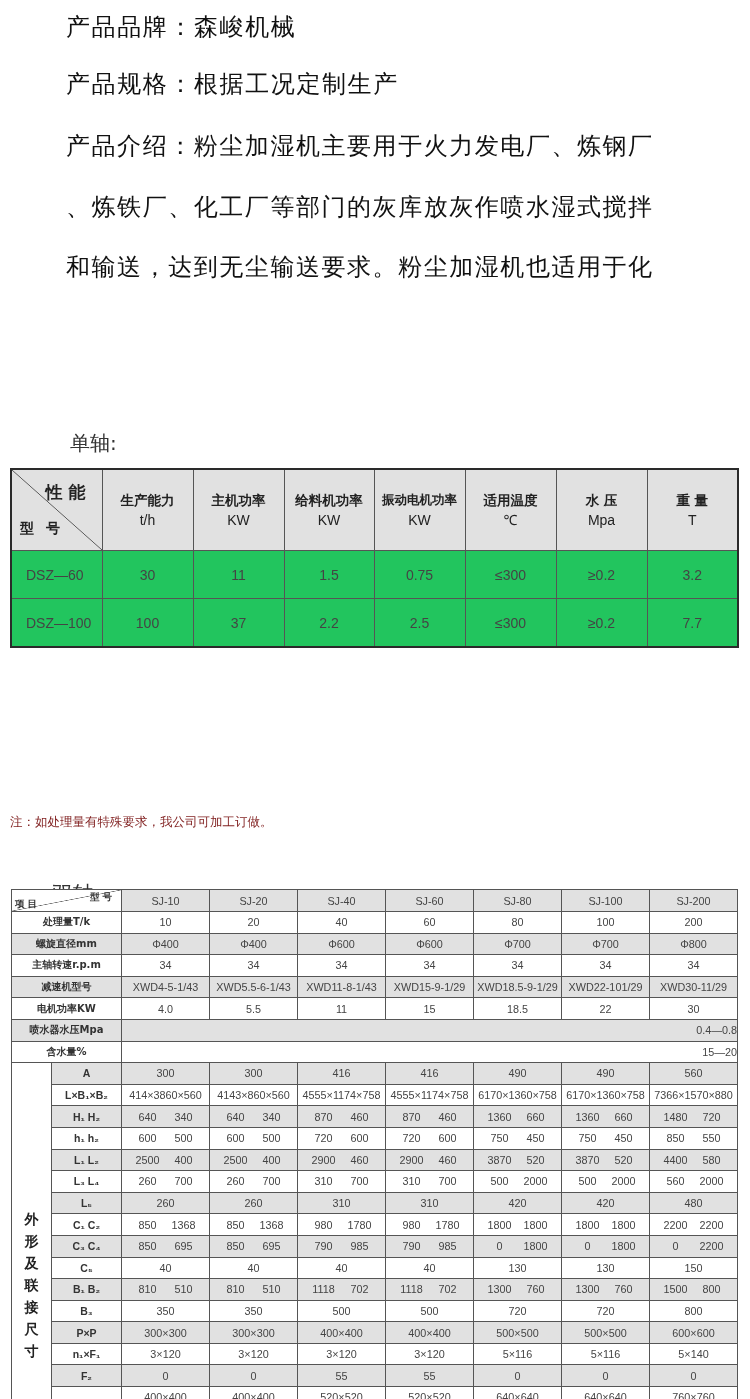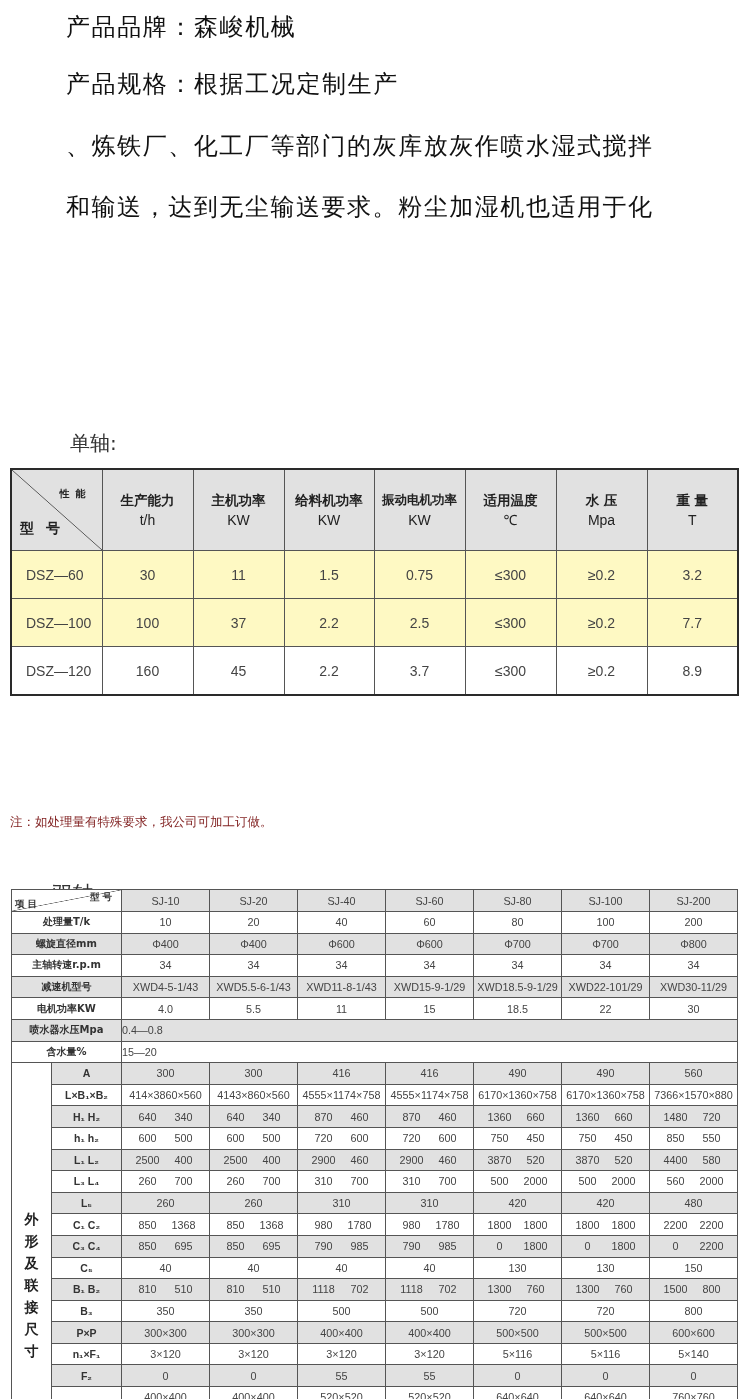--- a/index.html
+++ b/index.html
@@ -18,53 +18,54 @@
   .sec2 { left: 52px; top: 852px; font-size: 21px; margin-top: 28px; }
 
   
   table.t1 { position: absolute; left: 10px; top: 468px; width: 727px; border-collapse: collapse;
              border: 2px solid #2a2a2a; table-layout: fixed; }
   table.t1 td, table.t1 th { border: 1px solid #555; text-align: center; vertical-align: middle;
              font-family: "Liberation Sans", sans-serif; font-size: 14px; color: #444; padding: 0; }
   table.t1 thead th { background: #e1e1e1; height: 80px; font-weight: normal; color: #222; font-size: 14px; line-height: 20px; }
   table.t1 thead th .zh { font-family: "DejaVu Sans", sans-serif; font-weight: bold; font-size: 13.5px; display: block; }
   table.t1 tbody td { height: 47px; }
-  table.t1 tbody tr.grey td { background: #fef9c3; }
+  table.t1 tbody tr.grey td { background: #22c55e; }
   table.t1 td.model { text-align: left; padding-left: 14px; }
   .diag { position: relative; width: 100%; height: 80px;
           background: linear-gradient(to top right, transparent calc(50% - 0.7px), #555 50%, transparent calc(50% + 0.7px)); }
-  .diag .tr { position: absolute; right: 10px; top: 14px; font-family: Liberation Sans, sans-serif; font-weight: bold; font-size: 10px; letter-spacing: 6px; margin-left: 32px; }
+  .diag .tr { position: absolute; right: 10px; top: 14px; font-family: Liberation Mono, monospace; font-weight: bold; font-size: 17px; letter-spacing: 6px; margin-left: 32px; }
   .diag .bl { position: absolute; left: 8px; bottom: 12px; font-family: "DejaVu Sans", sans-serif; font-weight: bold; font-size: 14px; letter-spacing: 12px; }
 
   .note { position: absolute; left: 10px; top: 814px; font-size: 12.5px; color: #7f1d1d; font-family: "DejaVu Sans", sans-serif; }
 
   
   table.t2 { position: absolute; left: 11px; top: 889px; width: 726px; border-collapse: collapse;
              table-layout: fixed; border: 1.5px solid #555; }
   table.t2 td { border: 1px solid #555; text-align: center; vertical-align: middle; height: 20.6px; padding: 0;
                 font-family: "Liberation Sans", sans-serif; font-size: 10.8px; color: #444; white-space: nowrap; overflow: hidden; }
   table.t2 tr.grey td.v, table.t2 tr.grey td.lab, table.t2 tr.grey td.sub { background: #e1e1e1; }
   table.t2 td.lab { font-family: "DejaVu Sans", sans-serif; font-size: 10px; font-weight: bold; color: #333; }
   table.t2 td.sub { font-family: "Liberation Sans", sans-serif; font-size: 10.5px; font-weight: bold; color: #333; }
   table.t2 td.group { background: #fff; font-family: "DejaVu Sans", sans-serif; font-weight: bold; font-size: 14px;
                       line-height: 22px; color: #222; vertical-align: top; padding-top: 145px; }
   table.t2 td.pair span { display: inline-block; width: 36px; }
-  table.t2 td.wide { text-align: left; }
+  table.t2 td.wide { text-align: right; }
   .diag2 { position: relative; width: 100%; height: 21px;
            background: linear-gradient(to bottom right, transparent calc(50% - 0.6px), #666 50%, transparent calc(50% + 0.6px)); }
   .diag2 .tr { position: absolute; right: 6px; top: 1px; font-family: "DejaVu Sans", sans-serif; font-weight: bold; font-size: 9.5px; letter-spacing: 3px; }
   .diag2 .bl { position: absolute; left: 3px; bottom: 0px; font-family: "DejaVu Sans", sans-serif; font-weight: bold; font-size: 9.5px; letter-spacing: 3px; }
 </style>
 </head>
 <body>
 
 <div class="intro">
   <p class="l0">产品品牌：森峻机械</p>
   <p class="l1">产品规格：根据工况定制生产</p>
   <div class="desc">
+    <span>产品介绍：粉尘加湿机主要用于火力发电厂、炼钢厂</span>
     <span>、炼铁厂、化工厂等部门的灰库放灰作喷水湿式搅拌</span>
     <span>和输送，达到无尘输送要求。粉尘加湿机也适用于化</span>
   </div>
 </div>
 
 <div class="sec-title sec1">单轴:</div>
 
 <table class="t1">
   <colgroup>
     <col style="width:91px">
@@ -107,30 +108,20 @@
     <tr class="grey">
       <td class="model">DSZ—100</td>
       <td>100</td>
       <td>37</td>
       <td>2.2</td>
       <td>2.5</td>
       <td>≤300</td>
       <td>≥0.2</td>
       <td>7.7</td>
     </tr>
-    <tr>
-      <td class="model">DSZ—120</td>
-      <td>160</td>
-      <td>45</td>
-      <td>2.2</td>
-      <td>3.7</td>
-      <td>≤300</td>
-      <td>≥0.2</td>
-      <td>8.9</td>
-    </tr>
   </tbody>
 </table>
 
 <div class="note">注：如处理量有特殊要求，我公司可加工订做。</div>
 
 <div class="sec-title sec2">双轴：</div>
 
 <table class="t2" id="t2">
   <colgroup>
     <col style="width:40px">

